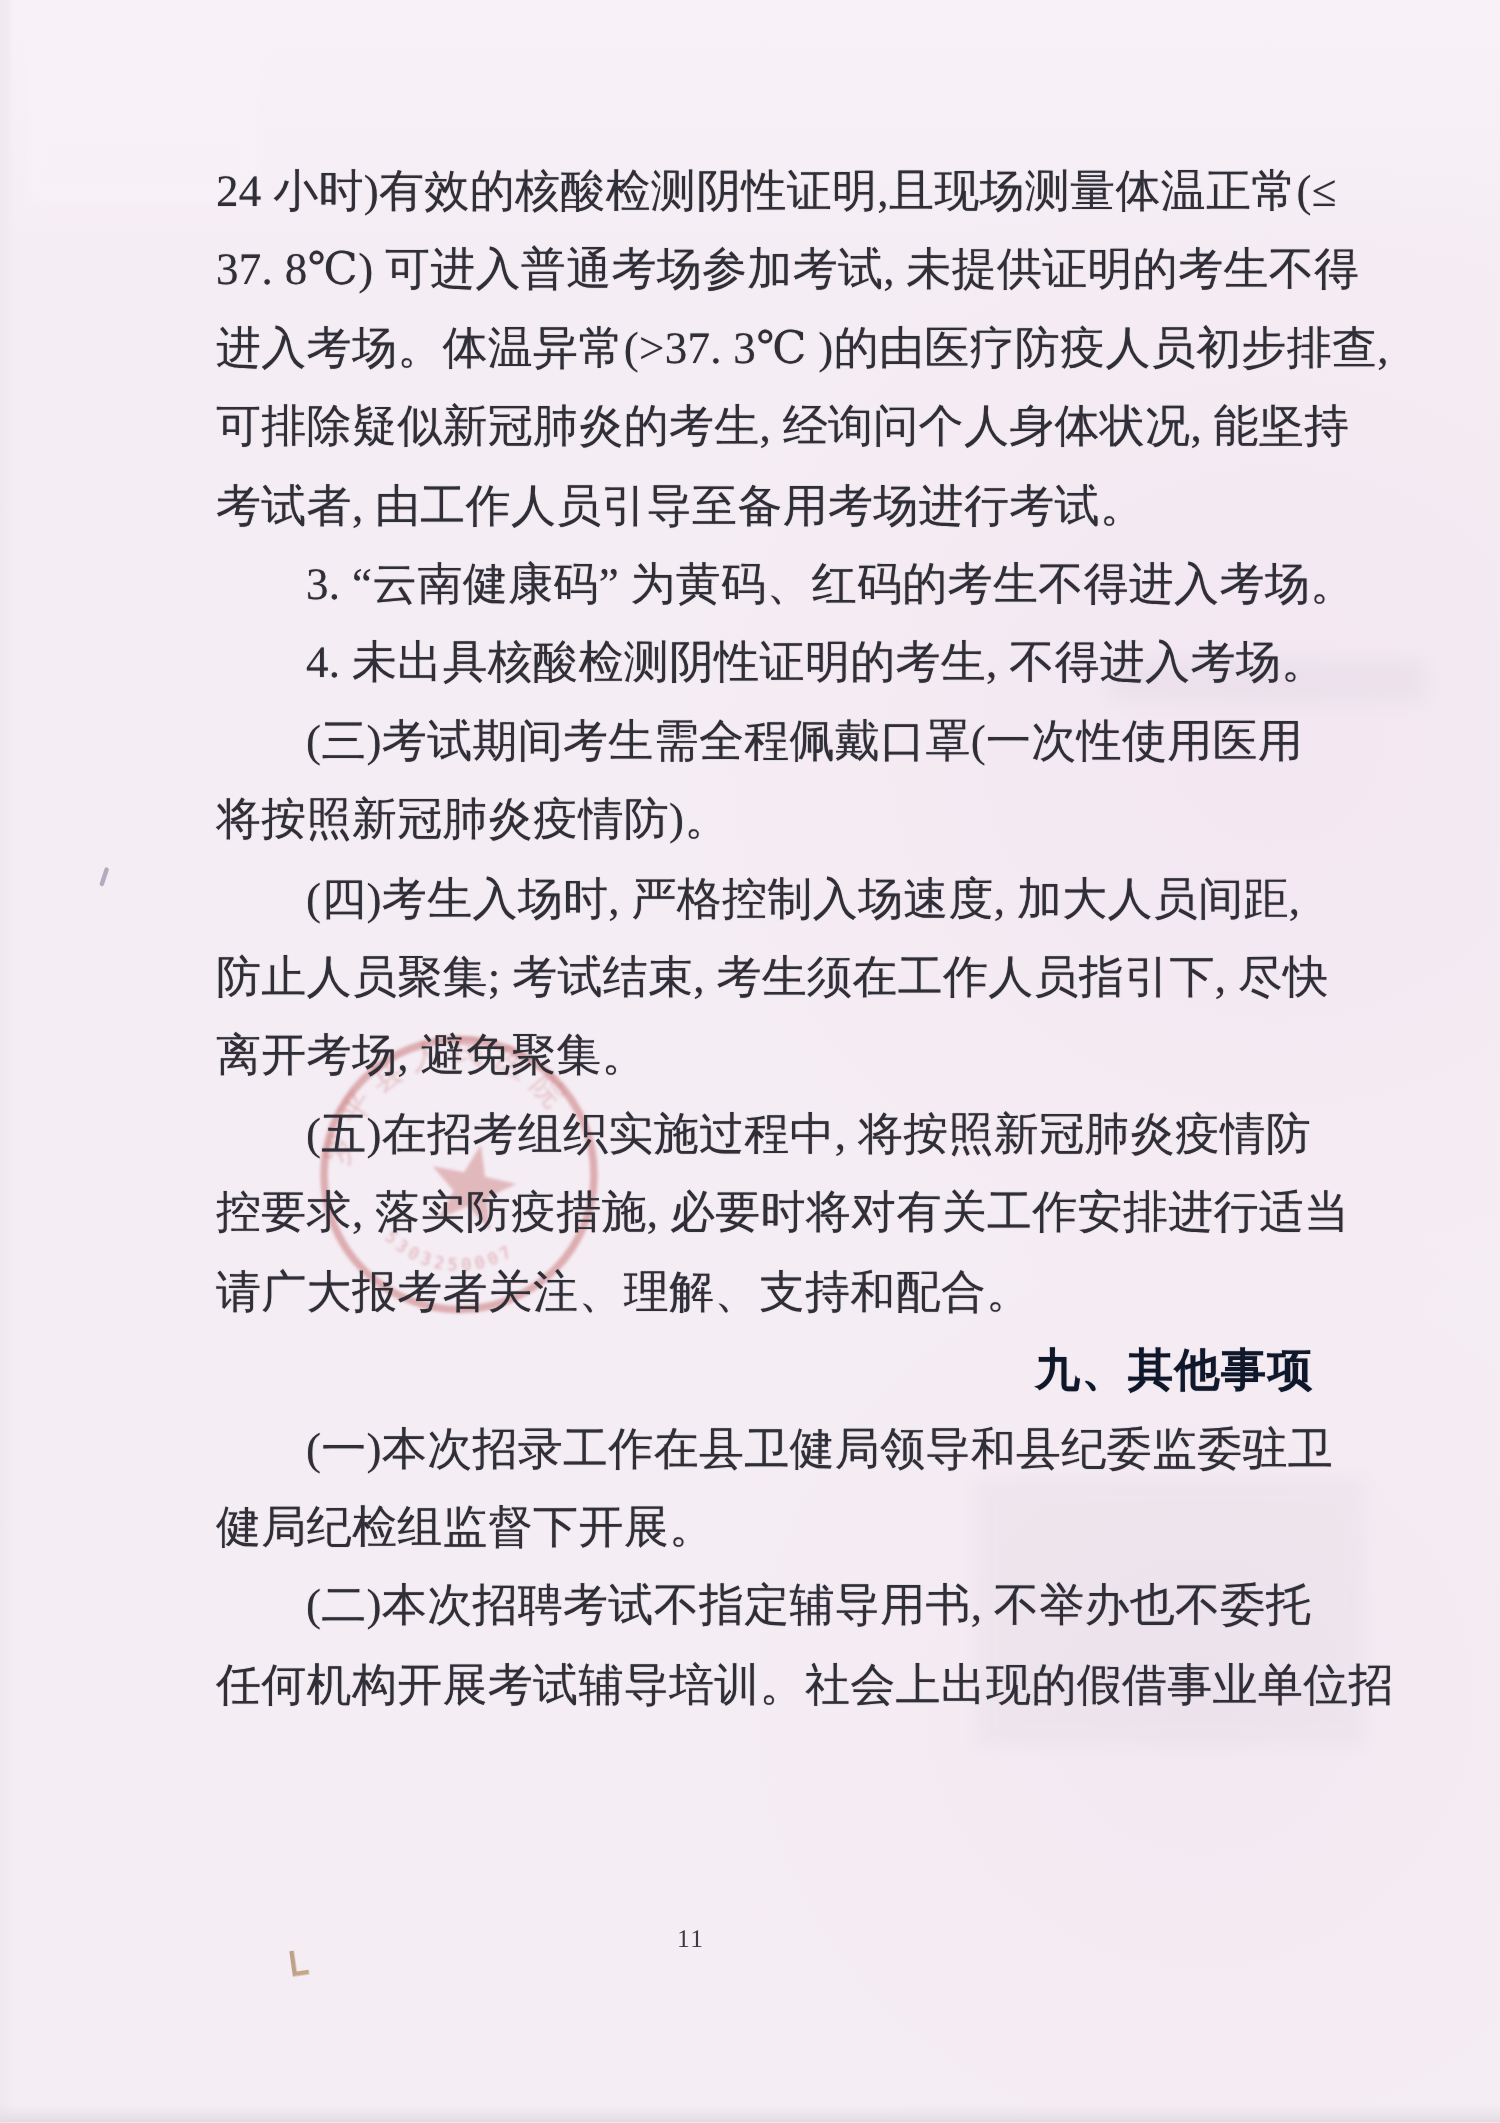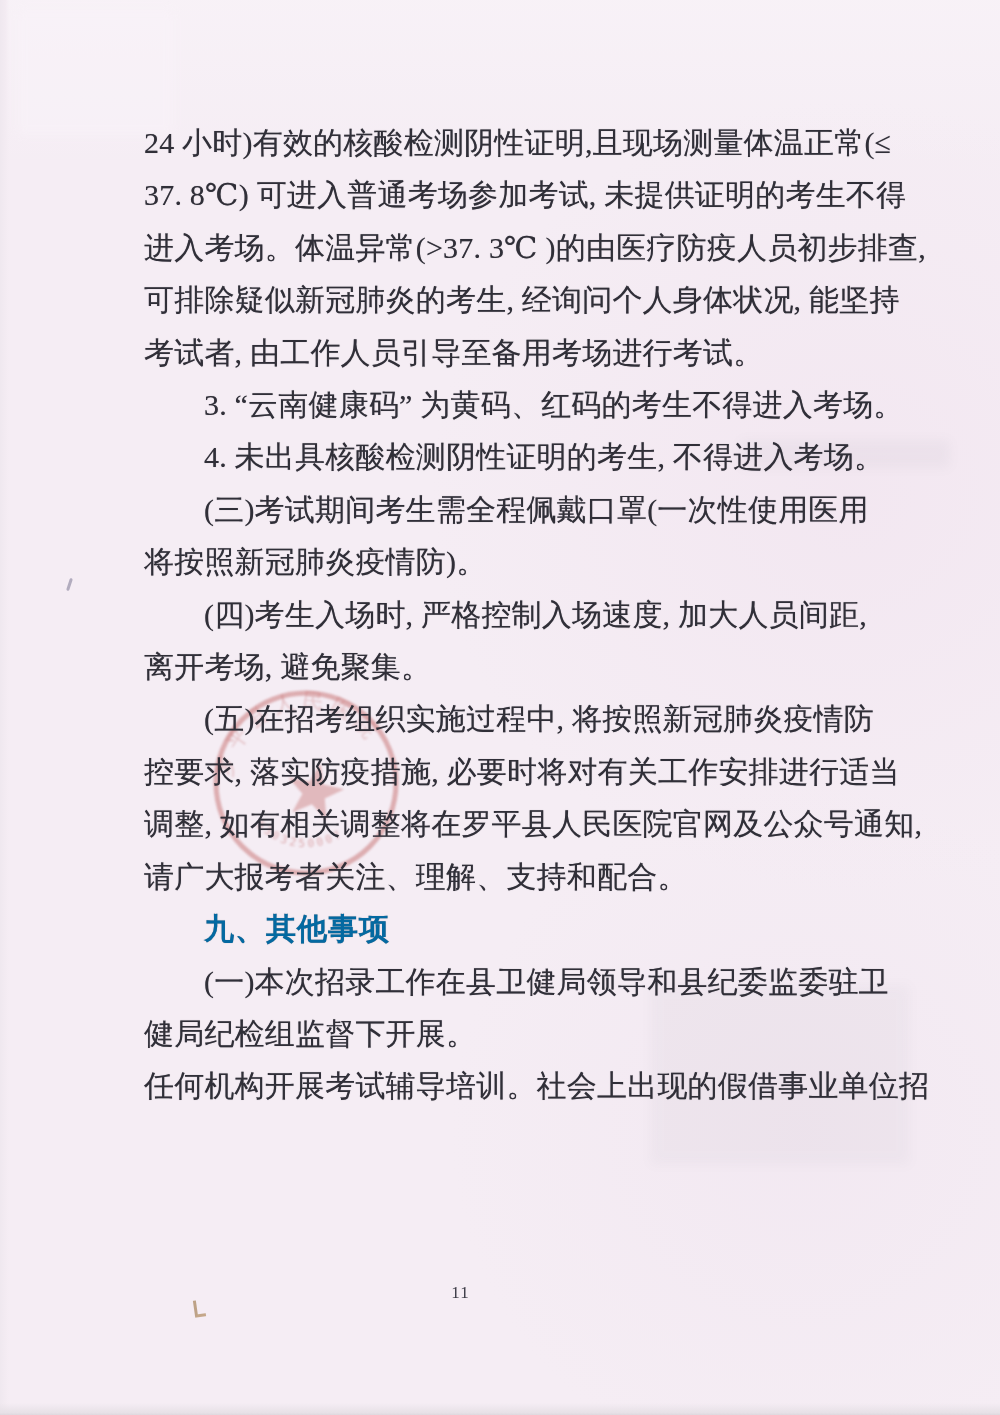--- a/index.html
+++ b/index.html
@@ -24,31 +24,31 @@
   }
   .edge-bottom{
     position:absolute;left:0;top:1403px;width:1000px;height:12px;
     background:linear-gradient(180deg, rgba(235,230,235,0) 0%, #e7e1e7 80%, #ded8de 100%);
   }
   .patch-topleft{
     position:absolute;left:18px;top:10px;width:155px;height:125px;
     background:#f9f3f9;opacity:.55;border-radius:3px;filter:blur(4px);
   }
   .doc-lines{
-    position:absolute;left:144px;top:117px;width:732px;
+    position:absolute;left:144px;top:102px;width:732px;
     font-size:30px;line-height:52.4px;
     color:#302f38;
     letter-spacing:0.2px;
     text-shadow:0 0 0.7px rgba(48,47,56,0.55);
   }
   .doc-lines .line{white-space:nowrap;}
   .doc-lines .indent{padding-left:60px;}
   .doc-lines .heading{
     font-family:"Liberation Sans","DejaVu Sans",sans-serif;
-    font-weight:bold;color:#0369a1;letter-spacing:1px;
+    font-weight:bold;color:#0f172a;letter-spacing:1px;text-align:right;
   }
   .page-number{
     position:absolute;left:0;top:1283px;width:921px;
     text-align:center;font-size:17px;color:#3c3b46;
     letter-spacing:1px;
   }
   .stamp{
     position:absolute;left:208px;top:687px;width:196px;height:196px;
     filter:blur(1.1px);
     pointer-events:none;
@@ -94,28 +94,29 @@
     <div class="line">24 小时)有效的核酸检测阴性证明,且现场测量体温正常(≤</div>
     <div class="line">37. 8℃) 可进入普通考场参加考试, 未提供证明的考生不得</div>
     <div class="line">进入考场。体温异常(&gt;37. 3℃ )的由医疗防疫人员初步排查,</div>
     <div class="line">可排除疑似新冠肺炎的考生, 经询问个人身体状况, 能坚持</div>
     <div class="line">考试者, 由工作人员引导至备用考场进行考试。</div>
     <div class="line indent">3. “云南健康码” 为黄码、红码的考生不得进入考场。</div>
     <div class="line indent">4. 未出具核酸检测阴性证明的考生, 不得进入考场。</div>
     <div class="line indent">(三)考试期间考生需全程佩戴口罩(一次性使用医用</div>
     <div class="line">将按照新冠肺炎疫情防)。</div>
     <div class="line indent">(四)考生入场时, 严格控制入场速度, 加大人员间距,</div>
+    <div class="line">防止人员聚集; 考试结束, 考生须在工作人员指引下, 尽快</div>
     <div class="line">离开考场, 避免聚集。</div>
     <div class="line indent">(五)在招考组织实施过程中, 将按照新冠肺炎疫情防</div>
     <div class="line">控要求, 落实防疫措施, 必要时将对有关工作安排进行适当</div>
-    <div class="line">调整, 如有相关调整将在罗平县人民医院官网及公众号通知,</div>
     <div class="line">请广大报考者关注、理解、支持和配合。</div>
     <div class="line indent heading">九、其他事项</div>
     <div class="line indent">(一)本次招录工作在县卫健局领导和县纪委监委驻卫</div>
     <div class="line">健局纪检组监督下开展。</div>
+    <div class="line indent">(二)本次招聘考试不指定辅导用书, 不举办也不委托</div>
     <div class="line">任何机构开展考试辅导培训。社会上出现的假借事业单位招</div>
   </div>
 
 <div class="page-number">11</div>
 
 <div class="artifact-slash"></div>
 <div class="artifact-lmark"></div>
 <div class="edge-bottom"></div>
 
 </body></html>

